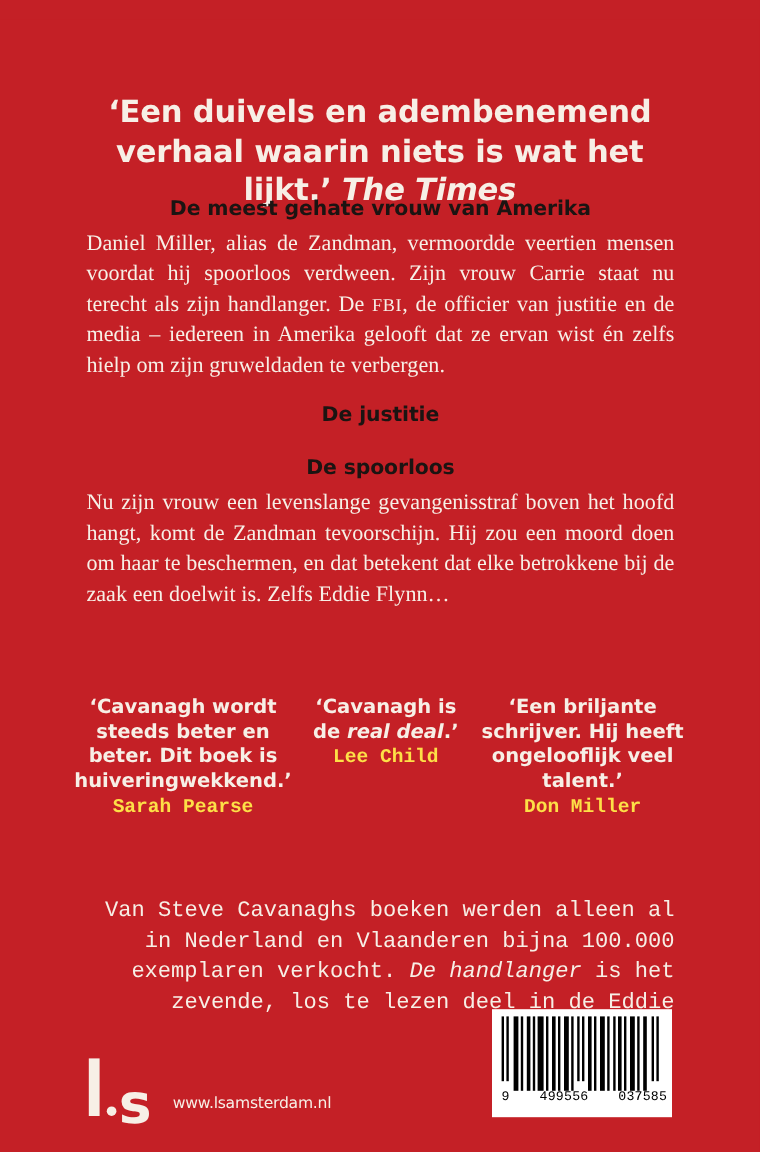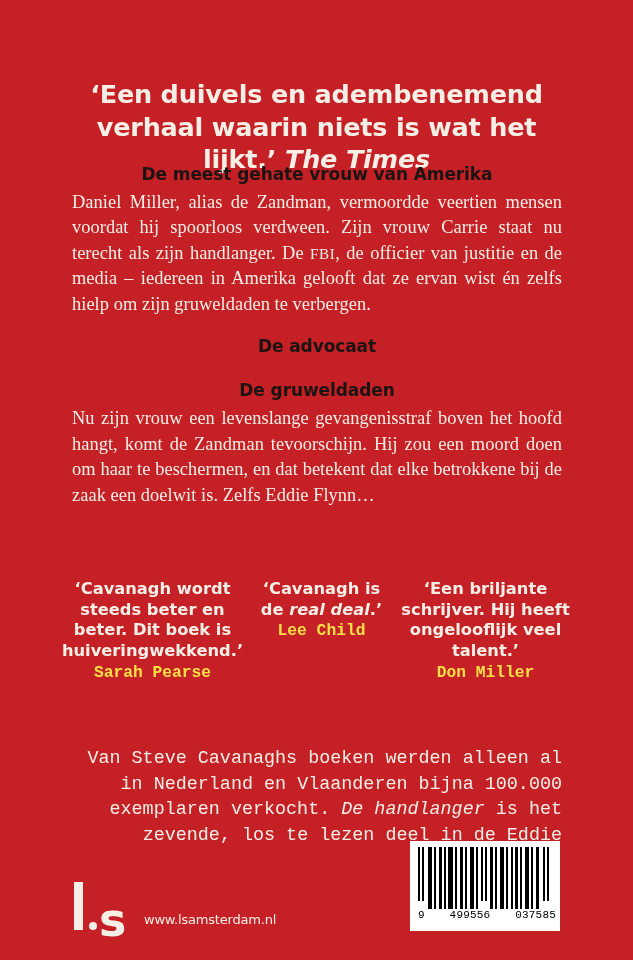--- a/index.html
+++ b/index.html
@@ -219,25 +219,25 @@
     <span class="src">The Times</span>
   </div>
 
   <div class="sections">
 
     <h2 class="sec-head">De meest gehate vrouw van Amerika</h2>
     <p class="sec-body"><span>Daniel Miller, alias de Zandman, vermoordde veertien mensen voordat hij spoorloos verdween. Zijn vrouw Carrie staat nu terecht als zijn handlanger. De </span><span class="smallcaps">FBI</span><span>, de officier van justitie en de media – iedereen in Amerika gelooft dat ze ervan wist én zelfs hielp om zijn gruweldaden te verbergen.</span></p>
 
     <div class="sec-gap"></div>
 
-    <h2 class="sec-head">De advocaat</h2>
+    <h2 class="sec-head">De justitie</h2>
 
     <div class="sec-gap-2"></div>
 
-    <h2 class="sec-head">De gruweldaden</h2>
+    <h2 class="sec-head">De spoorloos</h2>
     <p class="sec-body">Nu zijn vrouw een levenslange gevangenisstraf boven het hoofd hangt, komt de Zandman tevoorschijn. Hij zou een moord doen om haar te beschermen, en dat betekent dat elke betrokkene bij de zaak een doelwit is. Zelfs Eddie Flynn…</p>
 
   </div>
 
   <div class="blurbs">
 
     <div class="blurb blurb-1">
       <span class="q">‘Cavanagh wordt steeds beter en beter. Dit boek is huiveringwekkend.’</span>
       <span class="who">Sarah Pearse</span>
     </div>

